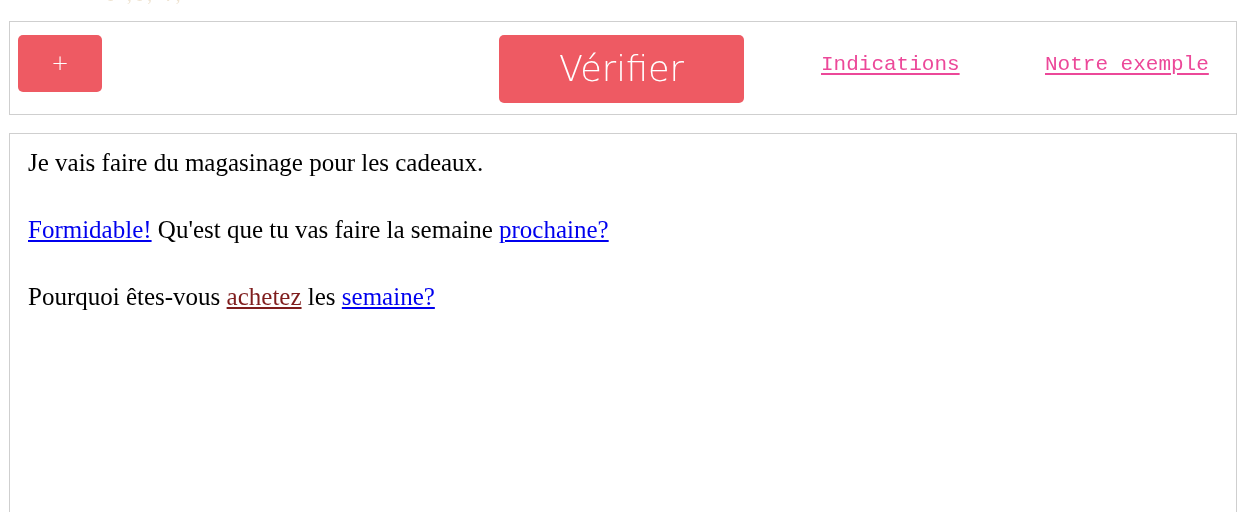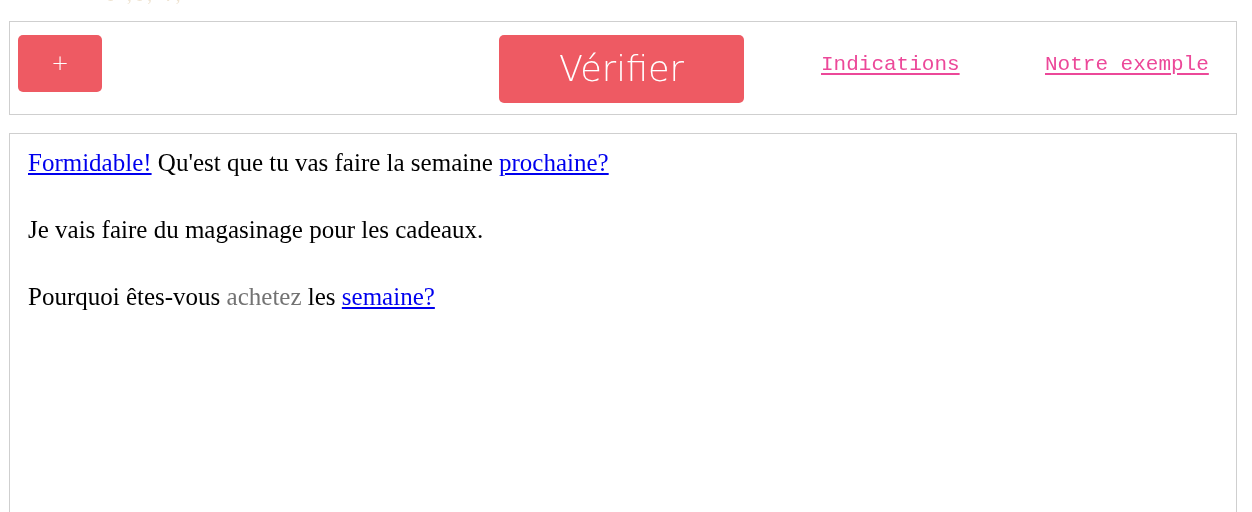--- a/index.html
+++ b/index.html
@@ -138,21 +138,22 @@
     white-space: nowrap;
   }
 
   .seg-plain { color: #000000; }
   .seg-link {
     color: #0000ee;
     text-decoration: underline;
     cursor: pointer;
   }
   .seg-error {
-    color: #737373;
+    color: #7f1d1d;
+    text-decoration: underline;
     cursor: pointer;
   }
 </style>
 </head>
 <body>
 
 <div id="top-remnant">
   <div class="remnant-text">l  '  ,  l  ,  '      .  ,</div>
 </div>
 
@@ -166,17 +167,17 @@
     <a id="link-indications" class="toolbar-link">Indications</a>
 
     <a id="link-example" class="toolbar-link">Notre exemple</a>
 
   </div>
 </div>
 
 <div id="content-panel">
   <div id="transcript">
 
-  <div class="line"><span class="seg-link">Formidable!</span><span class="seg-plain"> Qu'est que tu vas faire la semaine </span><span class="seg-link">prochaine?</span></div>
-      <div class="line"><span class="seg-plain">Je vais faire du magasinage pour les cadeaux.</span></div>
+  <div class="line"><span class="seg-plain">Je vais faire du magasinage pour les cadeaux.</span></div>
+      <div class="line"><span class="seg-link">Formidable!</span><span class="seg-plain"> Qu'est que tu vas faire la semaine </span><span class="seg-link">prochaine?</span></div>
       <div class="line"><span class="seg-plain">Pourquoi êtes-vous </span><span class="seg-error">achetez</span><span class="seg-plain"> les </span><span class="seg-link">semaine?</span></div>
     </div>
 </div>
 
 </body></html>

